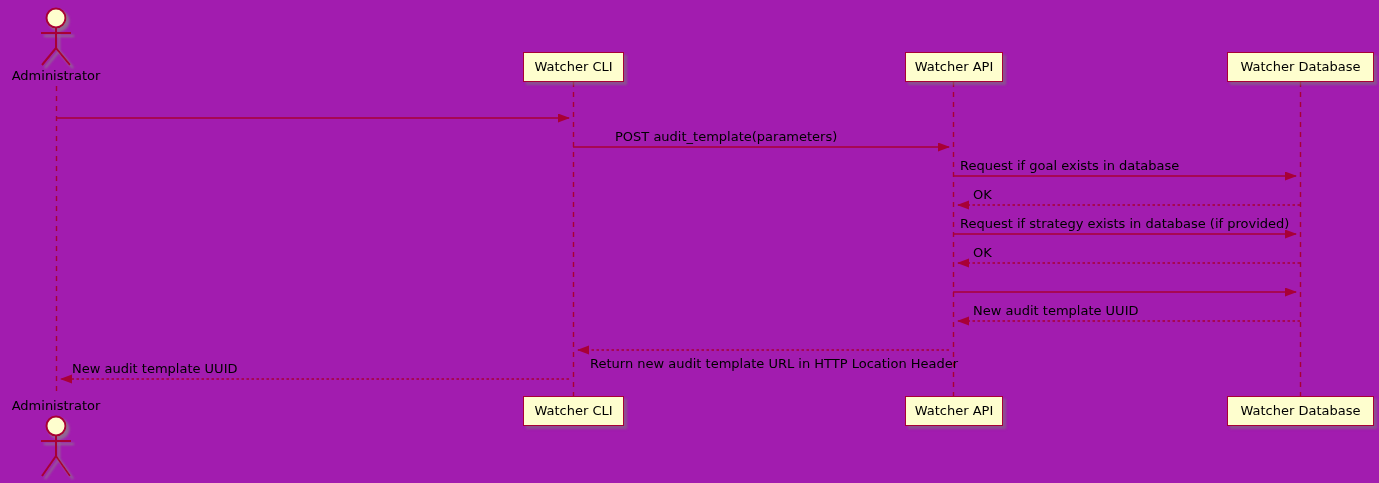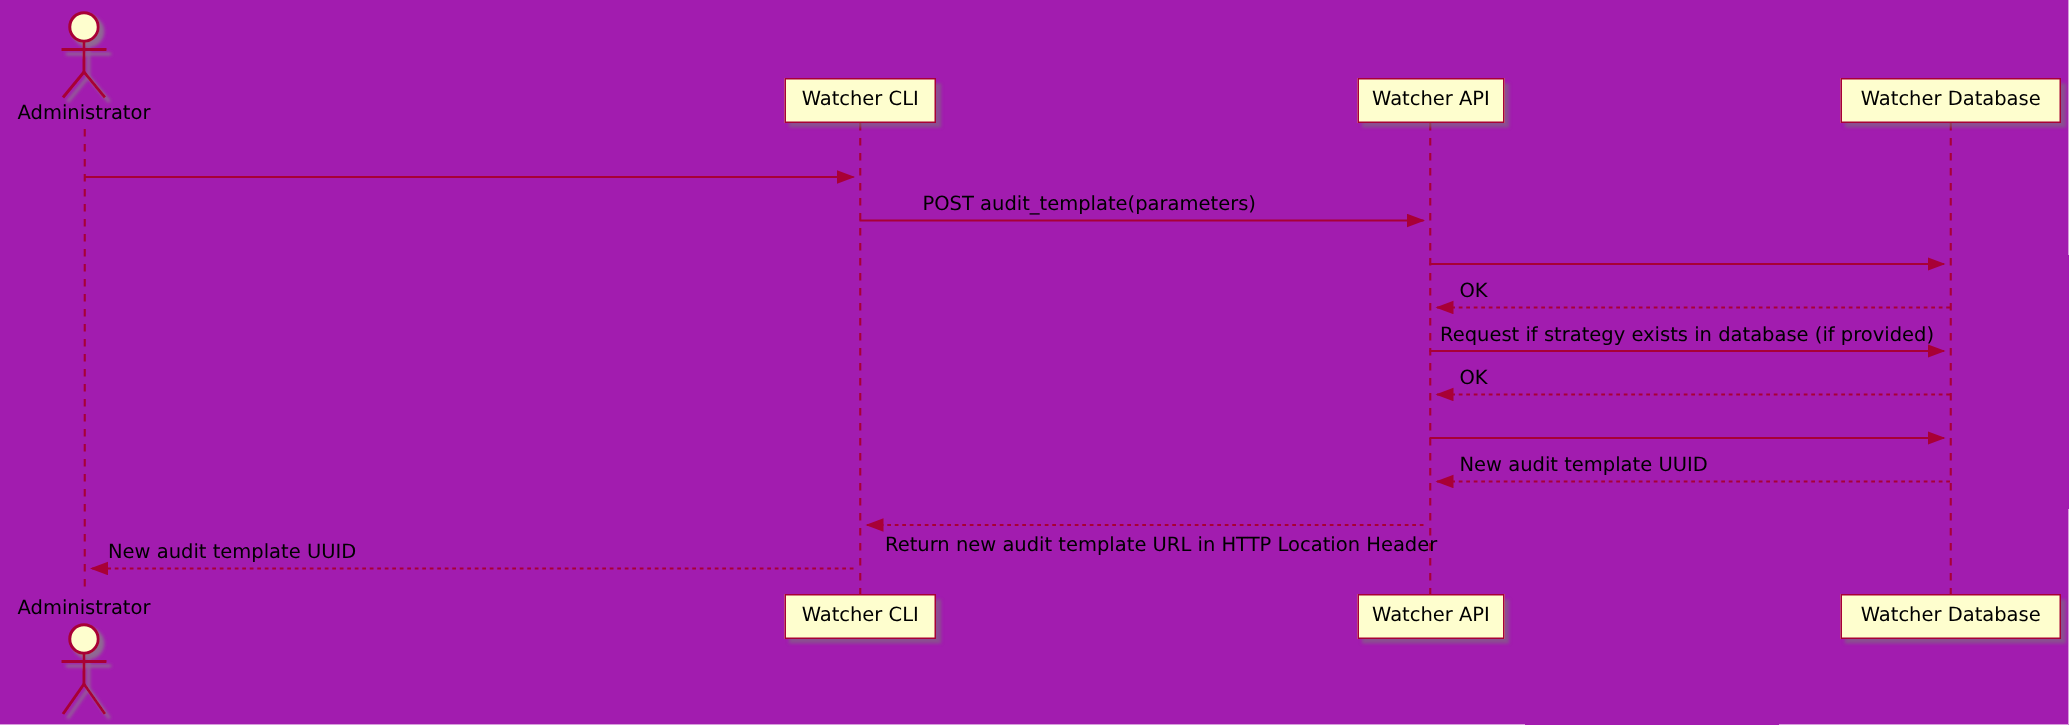--- a/index.html
+++ b/index.html
@@ -106,20 +106,21 @@
 
   <div class="participant-box" style="left:523px; top:52px; width:101px;">Watcher CLI</div>
   <div class="participant-box" style="left:905px; top:52px; width:98px;">Watcher API</div>
   <div class="participant-box" style="left:1227px; top:52px; width:147px;">Watcher Database</div>
 
   <div class="participant-box" style="left:523px; top:396px; width:101px;">Watcher CLI</div>
   <div class="participant-box" style="left:905px; top:396px; width:98px;">Watcher API</div>
   <div class="participant-box" style="left:1227px; top:396px; width:147px;">Watcher Database</div>
 
   <div class="msg-label" style="left:579px; top:129px;margin-left:36px;">POST audit_template(parameters)</div>
+  <div class="msg-label" style="left:960px; top:158px;">Request if goal exists in database</div>
   <div class="msg-label" style="left:973px; top:187px;">OK</div>
   <div class="msg-label" style="left:960px; top:216px;">Request if strategy exists in database (if provided)</div>
   <div class="msg-label" style="left:973px; top:245px;">OK</div>
   <div class="msg-label" style="left:973px; top:303px;">New audit template UUID</div>
   <div class="msg-label" style="left:590px; top:332px;margin-top:24px;">Return new audit template URL in HTTP Location Header</div>
   <div class="msg-label" style="left:72px;  top:361px;">New audit template UUID</div>
 
 </div>
 
 </body></html>

